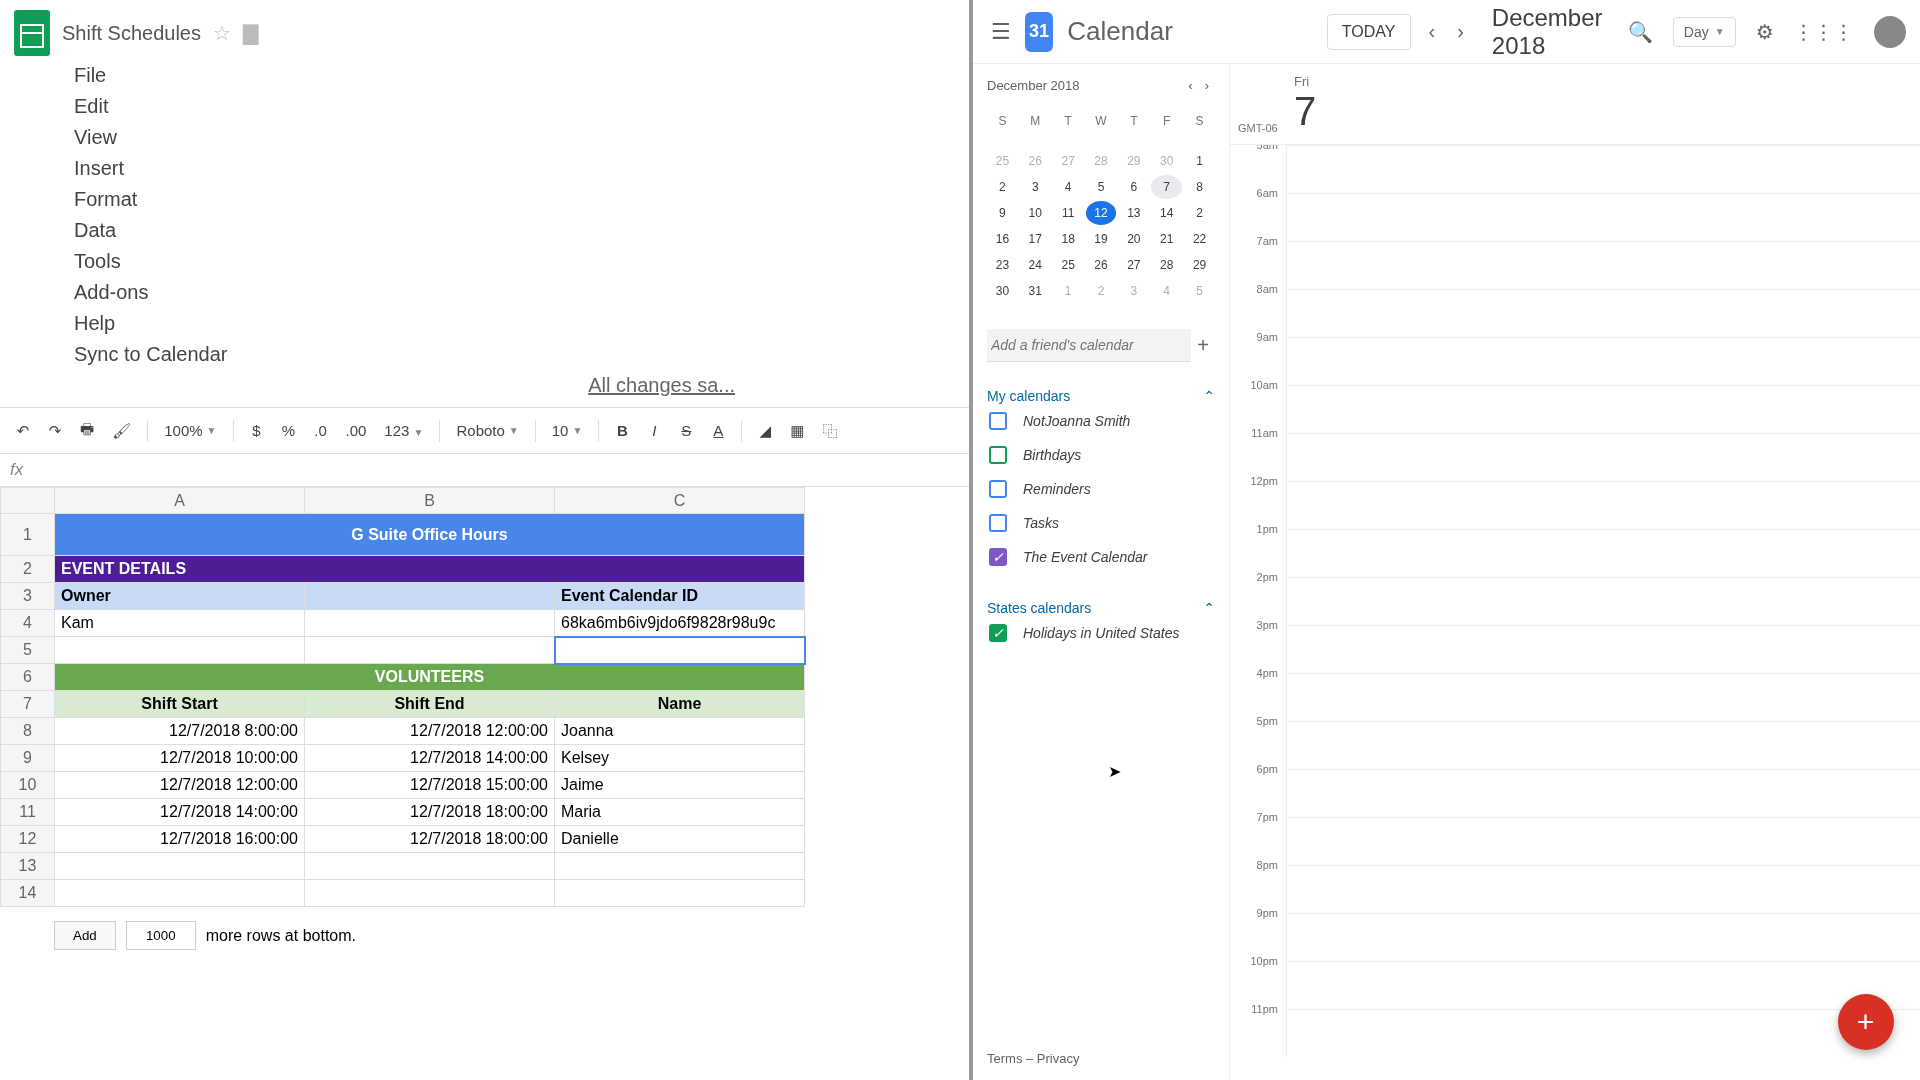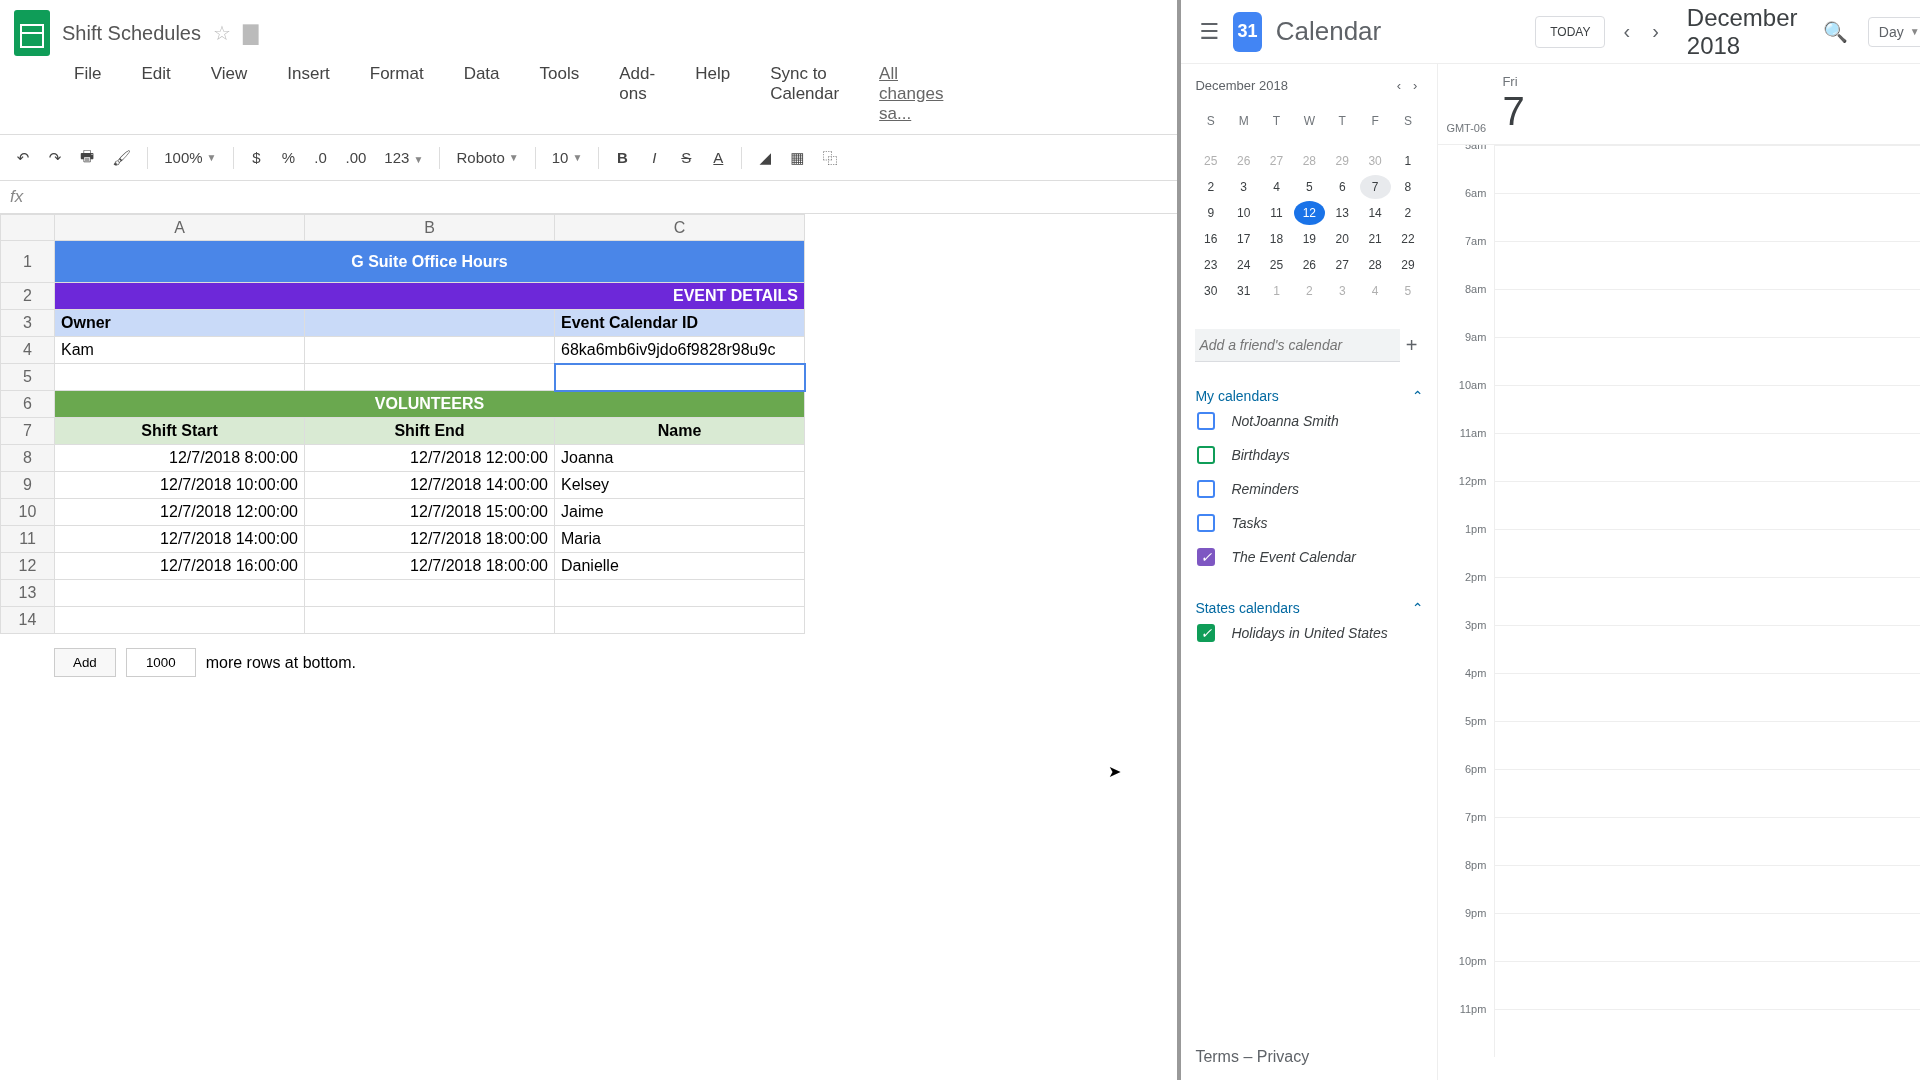--- a/index.html
+++ b/index.html
@@ -7,58 +7,58 @@
 
 
 .sheets { flex: 0 0 973px; border-right: 4px solid #999; display: flex; flex-direction: column; }
 .sheets-header { padding: 10px 14px 0; }
 .sheets-title-row { display: flex; align-items: center; gap: 12px; }
 .sheets-logo { width: 36px; height: 46px; background: #0f9d58; border-radius: 3px; position: relative; }
 .sheets-logo::after { content: ""; position: absolute; left: 6px; right: 6px; top: 14px; bottom: 8px; border: 2px solid #fff; }
 .sheets-logo::before { content: ""; position: absolute; left: 6px; right: 6px; top: 22px; height: 2px; background: #fff; z-index: 1; }
 .doc-title { font-size: 20px; color: #555; }
 .star-icon, .folder-icon { color: #bbb; font-size: 20px; cursor: pointer; }
-.menubar { display: flex; gap: 40px; padding: 8px 0 10px 60px; font-size: 17px; color: #444; }
+.menubar { display: flex; gap: 8px; padding: 8px 0 10px 60px; font-size: 20px; color: #444; flex-direction: column; }
 .menubar span { cursor: pointer; }
 .save-status { text-decoration: underline; color: #666; margin-left: auto; padding-right: 220px; }
 .toolbar { display: flex; align-items: center; gap: 6px; padding: 6px 10px; border-top: 1px solid #ddd; border-bottom: 1px solid #ddd; font-size: 15px; color: #444; }
 .tb-btn { padding: 4px 6px; cursor: pointer; min-width: 26px; text-align: center; }
 .tb-sep { width: 1px; height: 22px; background: #ddd; margin: 0 4px; }
 .zoom-sel, .font-sel, .size-sel { display: flex; align-items: center; gap: 4px; padding: 2px 6px; cursor: pointer; }
 .dropdown-arrow { font-size: 10px; color: #888; }
 .fx-bar { display: flex; align-items: center; padding: 6px 10px; border-bottom: 1px solid #ddd; }
 .fx-label { font-style: italic; color: #888; font-size: 17px; width: 40px; }
 .fx-input { flex: 1; border: none; outline: none; font-size: 15px; }
 
 .grid-wrap { flex: 1; overflow: auto; position: relative; }
 table.sheet { border-collapse: collapse; table-layout: fixed; }
 .sheet th, .sheet td { border: 1px solid #ddd; font-size: 16px; }
 .corner { width: 54px; height: 26px; background: #f5f5f5; }
 .colhdr { background: #f5f5f5; color: #666; font-weight: normal; height: 26px; text-align: center; }
 .rowhdr { background: #f5f5f5; color: #666; font-weight: normal; width: 54px; text-align: center; font-size: 15px; }
 .colA { width: 250px; } .colB { width: 250px; } .colC { width: 250px; }
 td { padding: 3px 6px; height: 27px; vertical-align: middle; }
 .title-cell { background: #4a86e8; color: #fff; text-align: center; font-weight: bold; font-size: 24px; height: 42px; }
-.subt-cell { background: #6d28d9; color: #fff; text-align: right; font-weight: bold; font-size: 18px; }
+.subt-cell { background: #4c1d95; color: #fff; text-align: left; font-weight: bold; font-size: 18px; }
 .hdr-cell { background: #c9daf8; font-weight: bold; }
 .vol-cell { background: #6aa84f; color: #fff; text-align: center; font-weight: bold; font-size: 18px; }
 .vol-hdr { background: #d9ead3; font-weight: bold; text-align: center; }
 .rtxt { text-align: right; }
 .selcell { border: 2px solid #4a86e8 !important; }
 .add-row { display: flex; align-items: center; gap: 10px; padding: 14px 54px; font-size: 16px; }
 .add-btn { border: 1px solid #ccc; background: #f8f8f8; padding: 6px 18px; cursor: pointer; }
 .add-input { border: 1px solid #ccc; width: 70px; padding: 6px; text-align: center; }
 
 
 .cal { flex: 1; display: flex; flex-direction: column; }
 .cal-header { display: flex; align-items: center; gap: 14px; padding: 10px 18px; border-bottom: 1px solid #eee; height: 64px; }
 .menu-icon { font-size: 22px; color: #5f6368; cursor: pointer; }
 .cal-logo { width: 40px; height: 40px; background: #4285f4; border-radius: 6px; display: flex; align-items: center; justify-content: center; color: #fff; font-size: 18px; font-weight: bold; }
 .cal-title { font-size: 26px; color: #5f6368; }
-.today-btn { border: 1px solid #dadce0; padding: 8px 14px; border-radius: 4px; font-size: 12px; color: #3c4043; cursor: pointer; margin-left: 140px; }
+.today-btn { border: 1px solid #dadce0; padding: 8px 14px; border-radius: 4px; font-size: 16px; color: #3c4043; cursor: pointer; margin-left: 140px; }
 .nav-arrow { font-size: 20px; color: #5f6368; cursor: pointer; padding: 4px; }
 .cal-month { font-size: 24px; color: #3c4043; margin-left: 10px; }
 .hdr-right { margin-left: auto; display: flex; align-items: center; gap: 20px; color: #5f6368; }
 .view-sel { border: 1px solid #dadce0; padding: 6px 10px; border-radius: 4px; font-size: 14px; display: flex; align-items: center; gap: 6px; cursor: pointer; }
 .hdr-icon { font-size: 20px; cursor: pointer; }
 
 .cal-body { flex: 1; display: flex; }
 .cal-sidebar { width: 256px; padding: 14px; display: flex; flex-direction: column; gap: 8px; }
 .mini-hdr { display: flex; align-items: center; font-size: 13px; color: #5f6368; }
 .mini-hdr .m-arrow { margin-left: auto; cursor: pointer; padding: 0 6px; }
@@ -69,21 +69,21 @@
 .mini-today { background: #1a73e8; color: #fff; }
 .mini-sel { background: #e8eaed; }
 .friend-row { display: flex; align-items: center; margin-top: 18px; }
 .friend-input { flex: 1; border: none; border-bottom: 1px solid #dadce0; padding: 8px 4px; font-size: 14px; outline: none; background: #f1f3f4; font-style: italic; }
 .plus-friend { color: #5f6368; font-size: 20px; cursor: pointer; padding: 0 6px; }
 .cal-section { margin-top: 18px; }
 .sec-hdr { display: flex; align-items: flex-end; font-size: 14px; color: #0369a1; cursor: pointer; }
 .sec-hdr .chev { margin-left: auto; }
 .cal-item { display: flex; align-items: center; gap: 16px; padding: 8px 2px; font-size: 14px; color: #3c4043; font-style: italic; }
 .chk { width: 18px; height: 18px; border: 2px solid; border-radius: 3px; display: flex; align-items: center; justify-content: center; font-size: 14px; color: #fff; }
-.footer-links { margin-top: auto; font-size: 16px; color: #5f6368; padding-top: 20px; }
+.footer-links { margin-top: auto; font-size: 13px; color: #5f6368; padding-top: 20px; }
 
 .cal-main { flex: 1; border-left: 1px solid #eee; display: flex; flex-direction: column; position: relative; }
 .day-hdr { padding: 10px 0 10px 64px; border-bottom: 1px solid #eee; }
 .day-dow { font-size: 13px; color: #70757a; }
 .day-num { font-size: 40px; color: #3c4043; }
 .tz { position: absolute; top: 58px; left: 8px; font-size: 11px; color: #70757a; }
 .hours { flex: 1; overflow: auto; }
 .hour-row { display: flex; height: 48px; }
 .hour-lbl { width: 56px; text-align: right; padding-right: 8px; font-size: 11px; color: #70757a; transform: translateY(-6px); }
 .hour-cell { flex: 1; border-top: 1px solid #eee; border-left: 1px solid #eee; }

